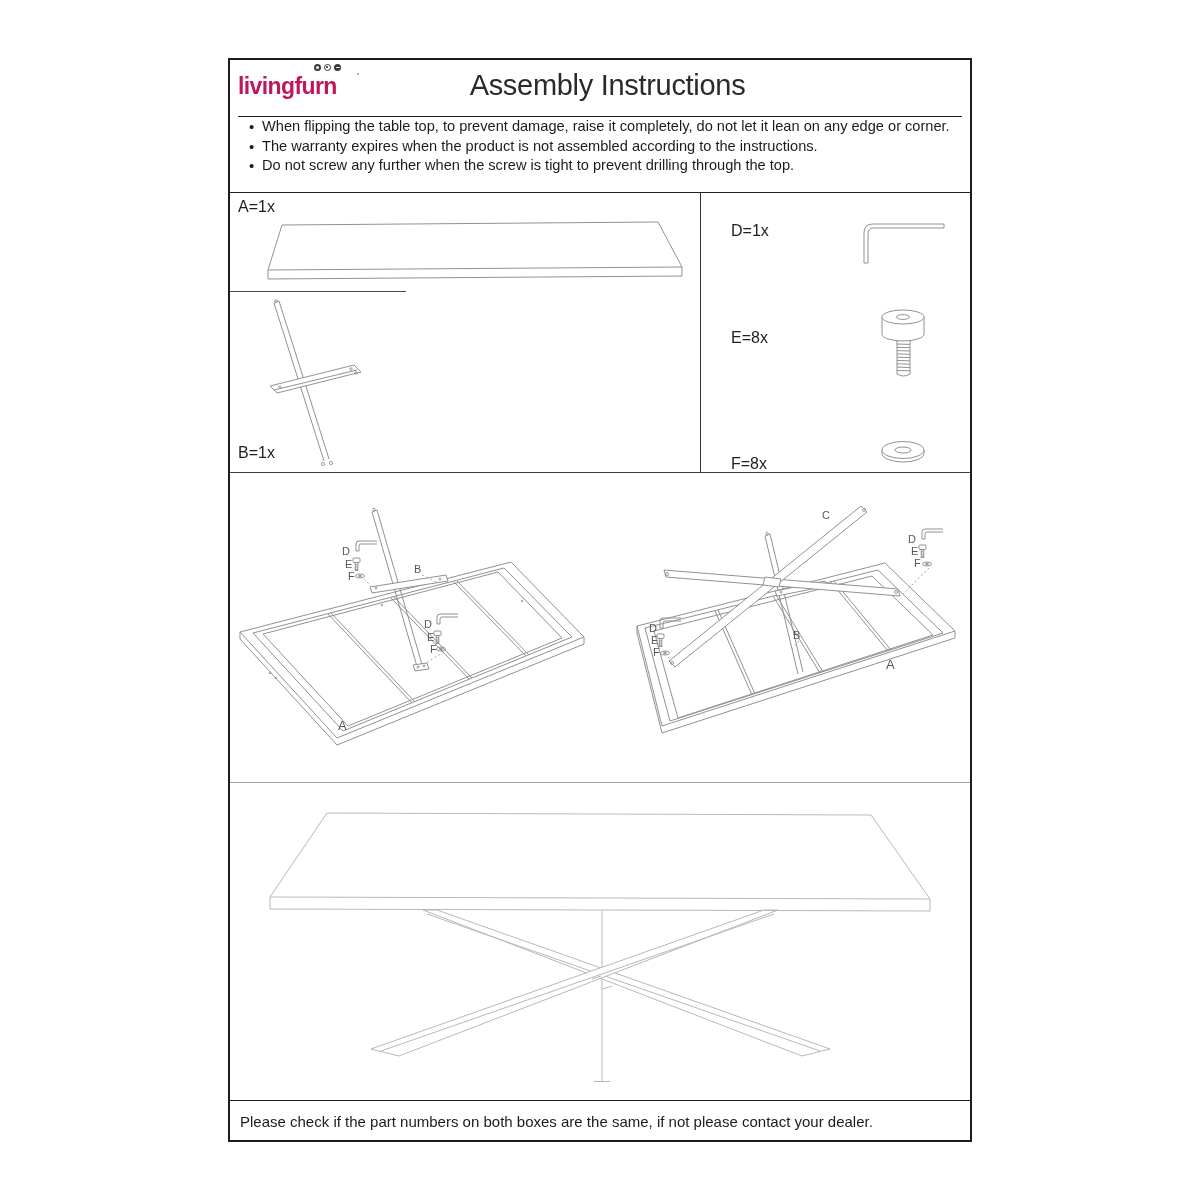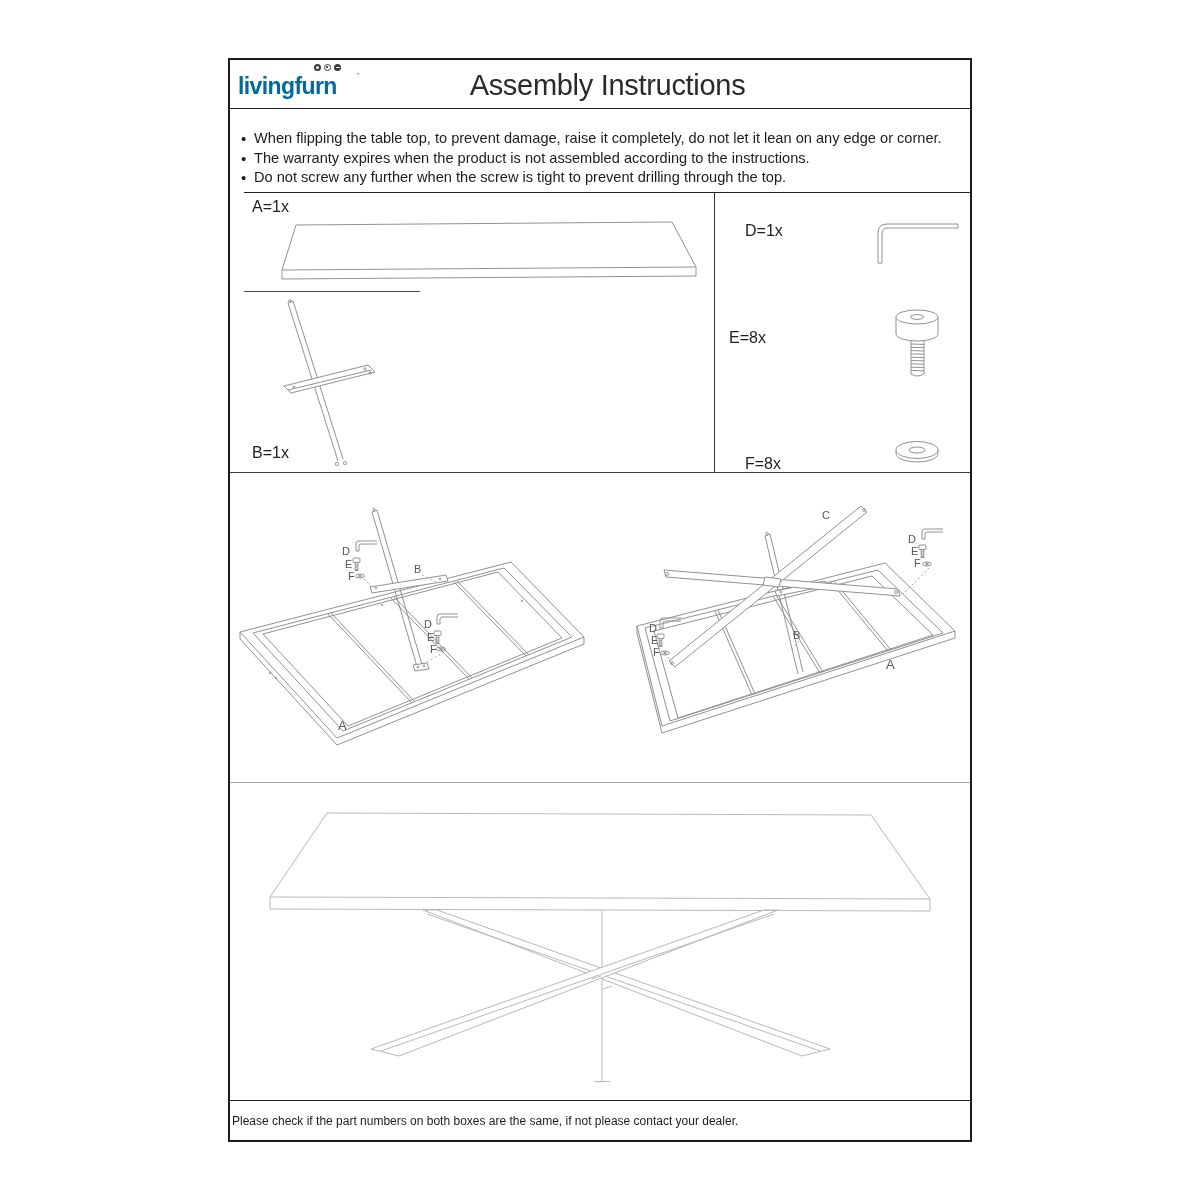--- a/index.html
+++ b/index.html
@@ -6,58 +6,58 @@
   .canvas{position:relative;width:1200px;height:1200px;background:#fff;overflow:hidden;
           font-family:"Liberation Sans", sans-serif;color:#1d1d1b;}
   .page{position:absolute;left:228px;top:58px;width:744px;height:1084px;
         border:2px solid #1c1c1c;box-sizing:border-box;background:#fff;}
   .sec{position:absolute;left:0;right:0;box-sizing:border-box;}
 
   
   .header{top:0;height:48px;}
   .logo{position:absolute;left:8px;top:0;height:48px;width:150px;}
   .logo-text{position:absolute;left:0;top:13px;font-size:23px;font-weight:bold;
-             letter-spacing:-0.6px;color:#0369a1;}
+             letter-spacing:-0.6px;color:#be185d;}
   .logo-mark{position:absolute;left:119px;top:11px;font-size:9px;color:#333231;}
   .logo-dots{position:absolute;left:76px;top:4px;display:flex;gap:3px;}
   .ldot{width:7px;height:7px;border-radius:50%;box-sizing:border-box;position:relative;}
   .ldot.d1{border:2px solid #3a3938;}
   .ldot.d2{border:1.6px solid #3a3938;}
   .ldot.d2::after{content:"";position:absolute;left:1.2px;top:1.2px;width:1.6px;height:1.6px;
                   border-radius:50%;background:#3a3938;}
   .ldot.d3{background:#3a3938;}
   .ldot.d3::after{content:"";position:absolute;left:1.5px;top:2.6px;width:4px;height:1.6px;
                   border-radius:1px;background:#fff;}
   .title{position:absolute;left:15px;right:0;top:0;height:48px;line-height:50px;text-align:center;
          font-size:29px;color:#2b2a28;letter-spacing:-0.3px;}
 
   
-  .bullets{top:48px;height:84px;border-top:1.5px solid #1f1f1f;margin:0;padding:20px 8px 0 10px;
+  .bullets{top:48px;height:84px;border-top:1.5px solid #1f1f1f;margin:8px;padding:0 8px 0 10px;
            list-style:none;}
   .bullets li{position:relative;padding-left:14px;font-size:14.6px;line-height:19.5px;color:#1c1c1a;}
   .bullets li::before{content:"\2022";position:absolute;left:1px;top:0;font-size:15px;color:#1c1c1a;}
 
   
-  .parts{top:132px;height:280px;border-top:1.5px solid #222;margin-left:14px;}
+  .parts{top:132px;height:280px;border-top:1.5px solid #222;}
   .cell{position:absolute;box-sizing:border-box;}
   .cellA{left:0;top:0;width:470px;height:98px;}
   .cellB{left:0;top:98px;width:176px;height:220px;border-top:1px solid #4a4a4a;}
   .cellC{left:176px;top:98px;width:294px;height:182px;border-top:1px solid #4a4a4a;border-left:1px solid #4a4a4a;}
   .cellDEF{left:470px;top:0;width:224px;height:280px;border-left:1px solid #333;}
   .plabel{position:absolute;font-size:16px;color:#1e1e1c;z-index:2;}
   .plabel.pa{left:8px;top:5px;} .plabel.pb{left:8px;top:152px;}
   .plabel.pc{left:20px;top:10px;}
-  .plabel.pd{left:30px;top:29px;} .plabel.pe{left:14px;top:136px;} .plabel.pf{left:30px;top:262px;}
+  .plabel.pd{left:30px;top:29px;} .plabel.pe{left:30px;top:136px;} .plabel.pf{left:30px;top:262px;}
   .cell svg{position:absolute;left:0;top:0;}
 
   
   .assembly{top:412px;height:310px;border-top:1px solid #3c3c3c;}
   .final{top:722px;height:318px;border-top:1px solid #a3a4a6;}
-  .footer{top:1040px;height:40px;border-top:1.5px solid #1f1f1f;font-size:12px;color:#1c1c1a;
-          line-height:41px;padding-left:2px;white-space:nowrap;}
+  .footer{top:1040px;height:40px;border-top:1.5px solid #1f1f1f;font-size:15px;color:#1c1c1a;
+          line-height:41px;padding-left:10px;white-space:nowrap;}
 
   .ln{stroke:#8f9194;stroke-width:1;fill:none;}
   .shp{stroke:#8f9194;stroke-width:1;fill:#fff;}
   .dot{fill:none;stroke:#8f9194;stroke-width:0.9;}
   .lite{stroke:#b6b8ba;stroke-width:1;fill:none;}
   .liteshp{stroke:#b6b8ba;stroke-width:1;fill:#fff;}
   .leader{stroke:#9b9da0;stroke-width:0.9;fill:none;stroke-dasharray:2,2.5;}
   text.dlab{font-family:"Liberation Sans",sans-serif;font-size:11px;fill:#56575a;}
   text.big{font-family:"Liberation Sans",sans-serif;font-size:13px;fill:#56575a;}
 </style>

